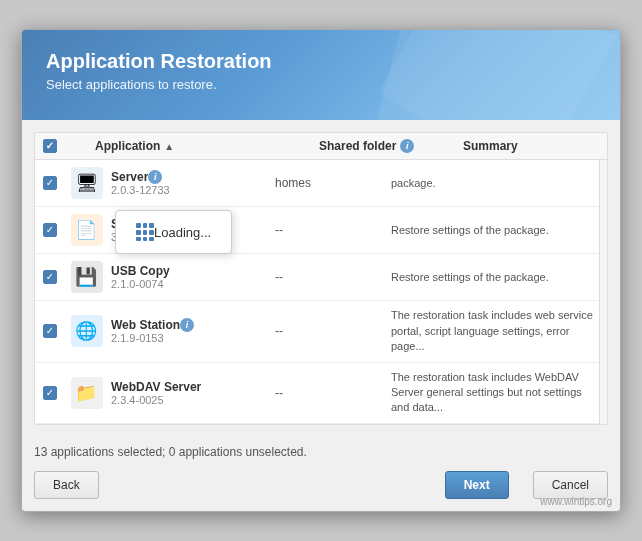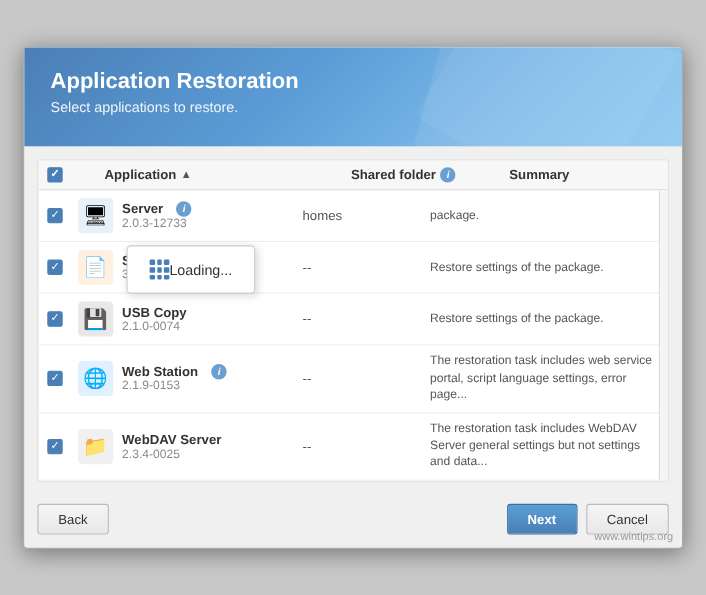--- a/index.html
+++ b/index.html
@@ -180,21 +180,21 @@
       justify-content: center;
       font-size: 18px;
     }
     .app-text { flex: 1; }
     .app-name {
       font-size: 12px;
       font-weight: 600;
       color: #333;
       display: flex;
       align-items: center;
-      gap: 12px;
+      gap: 0;
     }
     .app-version {
       font-size: 11px;
       color: #888;
     }
     .col-folder-val {
       flex: 0 0 120px;
       font-size: 12px;
       color: #555;
       padding-left: 4px;
@@ -261,21 +261,21 @@
       border-radius: 3px;
       cursor: pointer;
       border: 1px solid #bbb;
     }
     .btn-back {
       background: linear-gradient(to bottom, #f5f5f5, #e8e8e8);
       color: #333;
     }
     .btn-group-right {
       display: flex;
-      gap: 8px;
+      gap: 24px;
     }
     .btn-next {
       background: linear-gradient(to bottom, #5a9fd4, #4a7fb5);
       color: #fff;
       border-color: #3a6fa5;
       font-weight: 600;
     }
     .btn-cancel {
       background: linear-gradient(to bottom, #f5f5f5, #e8e8e8);
       color: #333;
@@ -436,20 +436,21 @@
           </div>
         </div>
         <div class="col-folder-val">--</div>
         <div class="col-summary-val">The restoration task includes WebDAV Server general settings but not settings and data...</div>
       </div>
 
       <div class="scroll-track"></div>
     </div>
   </div>
 
+  <div class="footer-status">13 applications selected; 0 applications unselected.</div>
 
   <div class="footer-buttons">
     <button class="btn btn-back">Back</button>
     <div class="btn-group-right">
       <button class="btn btn-next">Next</button>
       <button class="btn btn-cancel">Cancel</button>
     </div>
   </div>
 
   <div class="watermark">www.wintips.org</div>

